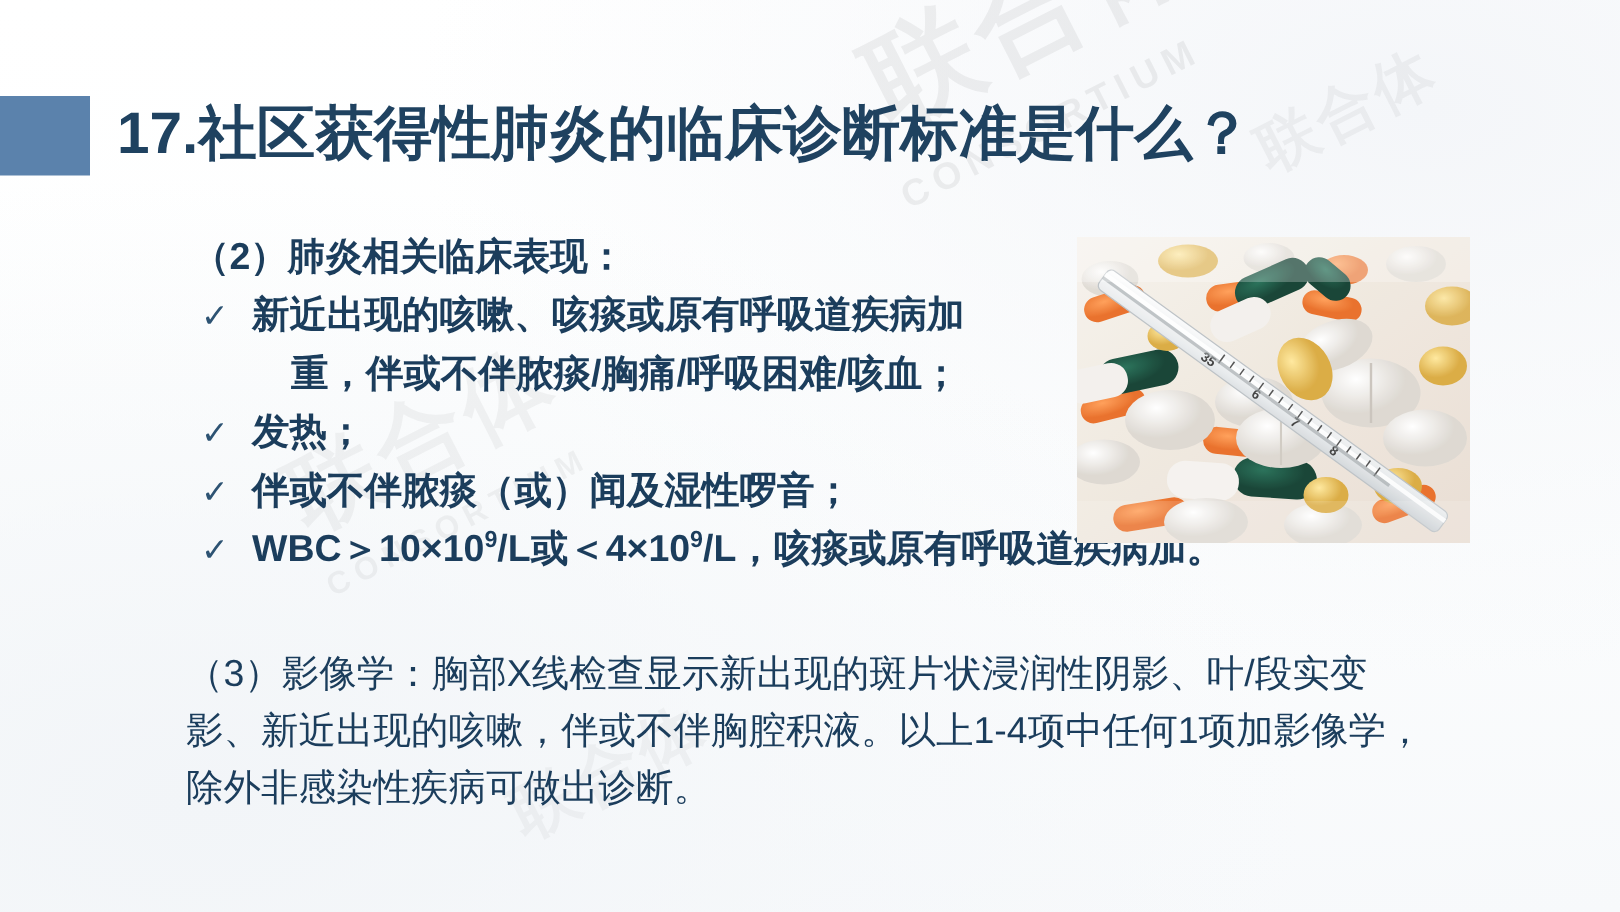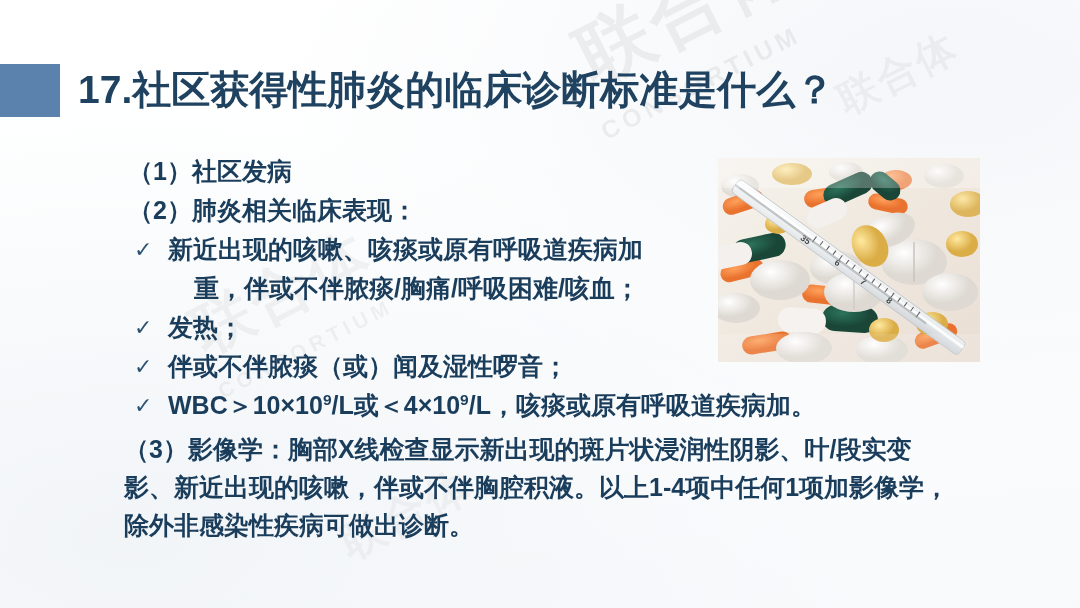--- a/index.html
+++ b/index.html
@@ -149,21 +149,21 @@
     vertical-align: super;
     line-height: 0;
   }
 
   .tail-block {
     position: absolute;
     left: 124px;
     top: 430px;
     width: 880px;
     color: #1b3d5c;
-    font-weight: 700;
+    font-weight: 400;
     font-size: 25px;
     line-height: 38px;
   }
   .tail-line { white-space: nowrap; }
 
   
   .photo {
     position: absolute;
     left: 718px;
     top: 158px;
@@ -184,21 +184,20 @@
   <div class="watermark wm-cn-2">联合体</div>
   <div class="watermark wm-en-2">CONSORTIUM</div>
   <div class="watermark wm-cn-3">联合体</div>
   <div class="watermark wm-cn-4">联合体</div>
 
   <div class="title-marker"></div>
   <div class="slide-title">17.社区获得性肺炎的临床诊断标准是什么？</div>
 
   <div class="body-block">
 
-    <div class="para">（1）社区发病</div>
     <div class="para">（2）肺炎相关临床表现：</div>
 
     <div class="bullet-row">
       <span class="bullet-mark">✓</span>
       <span class="bullet-text">
         <span class="para">新近出现的咳嗽、咳痰或原有呼吸道疾病加</span><br>
         <span class="para indent-2">重，伴或不伴脓痰/胸痛/呼吸困难/咳血；</span>
       </span>
     </div>
 

